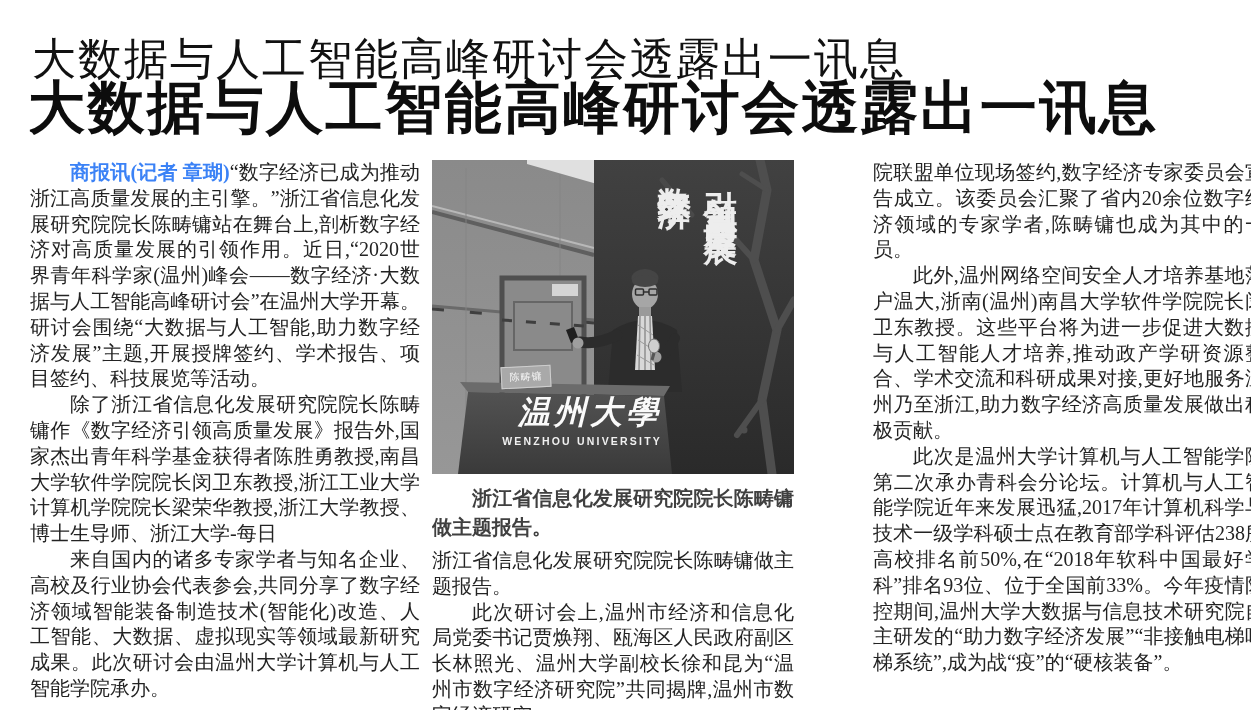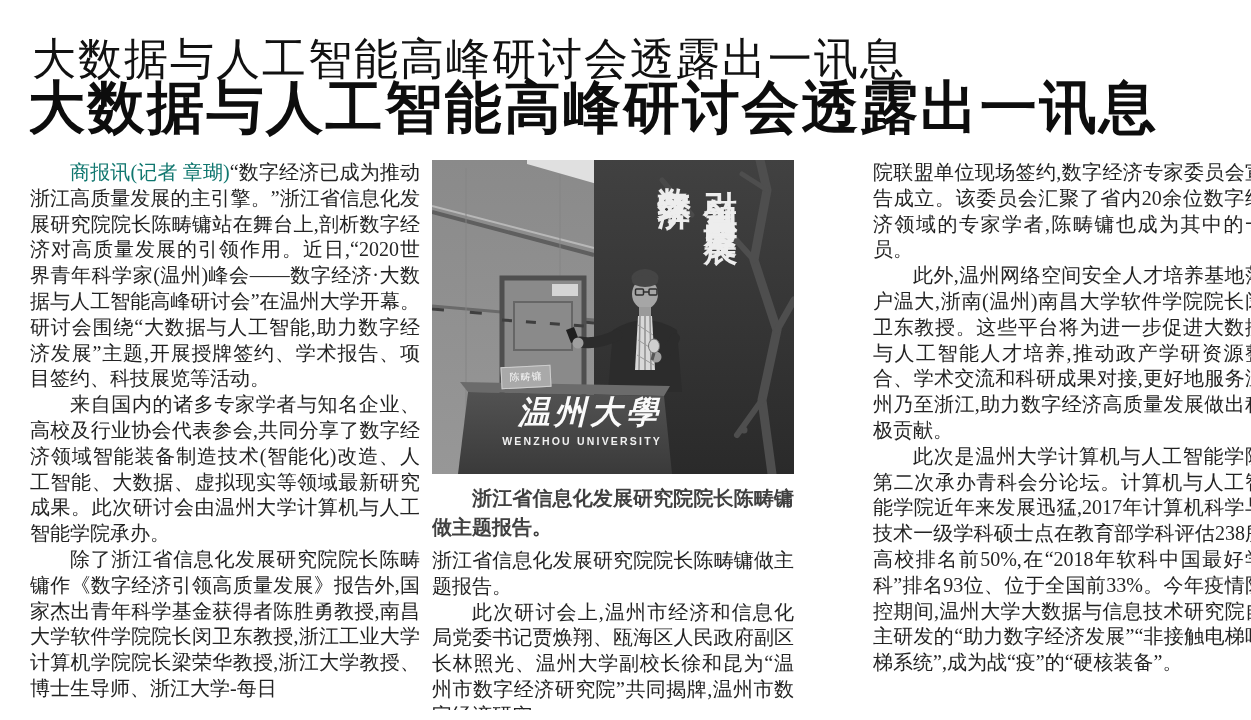--- a/index.html
+++ b/index.html
@@ -21,21 +21,21 @@
   
   .col{position:absolute;top:160px;height:550px;overflow:hidden;}
   .col-left{left:30px;width:390px;}
   .col-mid{left:432px;width:362px;}
   .col-right{left:836px;width:392px;margin-left:37px;}
   .col p{
     margin:0;font-size:20px;line-height:25.8px;text-align:justify;
     text-justify:inter-character;color:#232323;
   }
   .col p.indent{text-indent:2em;}
-  .lead{font-weight:normal;color:#0f766e;}
+  .lead{font-weight:bold;color:#3b82f6;}
   
   .photo{position:relative;width:362px;height:314px;background:#353535;overflow:hidden;}
   .photo svg{position:absolute;left:0;top:0;}
   .vtext{
     position:absolute;writing-mode:vertical-rl;text-orientation:upright;
     font-family:"Liberation Sans", sans-serif;font-weight:700;color:#ededed;
     white-space:nowrap;z-index:3;
   }
   .vtext-1{left:219px;top:2px;font-size:33px;letter-spacing:2px;}
   .vtext-2{left:266px;top:4px;font-size:34px;letter-spacing:7px;}
@@ -65,22 +65,22 @@
 </head>
 <body>
 
 <div class="page">
 
   <div class="kicker">大数据与人工智能高峰研讨会透露出一讯息</div>
   <h1 class="main-title">大数据与人工智能高峰研讨会透露出一讯息</h1>
 
   <div class="col col-left">
     <p class="indent"><span class="lead">商报讯(记者 章瑚)</span><span>“数字经济已成为推动浙江高质量发展的主引擎。”浙江省信息化发展研究院院长陈畴镛站在舞台上,剖析数字经济对高质量发展的引领作用。近日,“2020世界青年科学家(温州)峰会——数字经济·大数据与人工智能高峰研讨会”在温州大学开幕。研讨会围绕“大数据与人工智能,助力数字经济发展”主题,开展授牌签约、学术报告、项目签约、科技展览等活动。</span></p>
+    <p class="indent">除了浙江省信息化发展研究院院长陈畴镛作《数字经济引领高质量发展》报告外,国家杰出青年科学基金获得者陈胜勇教授,南昌大学软件学院院长闵卫东教授,浙江工业大学计算机学院院长梁荣华教授,浙江大学教授、博士生导师、浙江大学-每日</p>
     <p class="indent">来自国内的诸多专家学者与知名企业、高校及行业协会代表参会,共同分享了数字经济领域智能装备制造技术(智能化)改造、人工智能、大数据、虚拟现实等领域最新研究成果。此次研讨会由温州大学计算机与人工智能学院承办。</p>
-    <p class="indent">除了浙江省信息化发展研究院院长陈畴镛作《数字经济引领高质量发展》报告外,国家杰出青年科学基金获得者陈胜勇教授,南昌大学软件学院院长闵卫东教授,浙江工业大学计算机学院院长梁荣华教授,浙江大学教授、博士生导师、浙江大学-每日</p>
   </div>
 
   <div class="col col-mid">
     <figure style="margin:0">
       <div class="photo">
         <svg width="362" height="314" viewBox="0 0 362 314" aria-hidden="true">
           <defs>
             <linearGradient id="gradBackdrop" x1="0" y1="0" x2="0" y2="1">
               <stop offset="0" stop-color="#414141"></stop>
                 <stop offset="1" stop-color="#2a2a2a"></stop>

